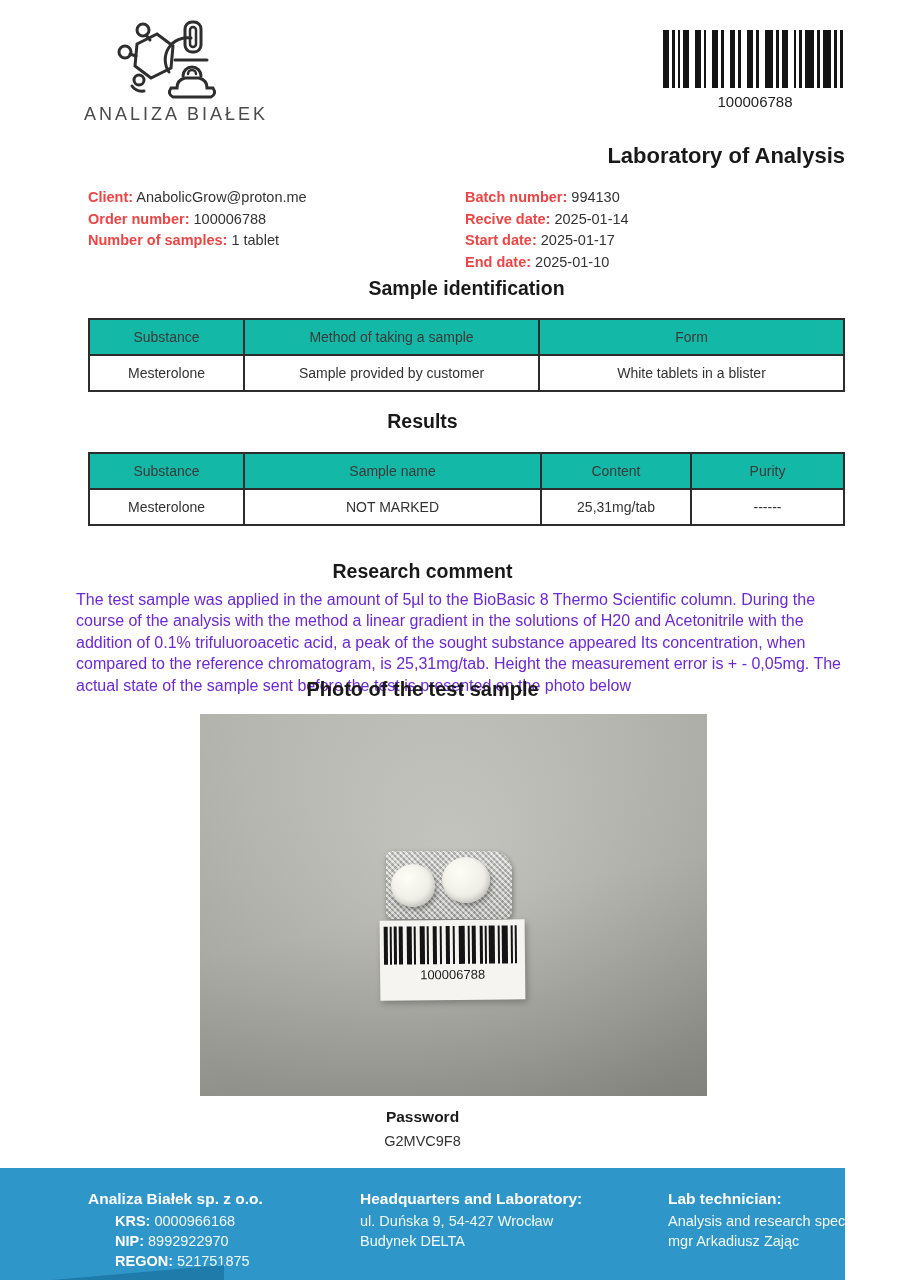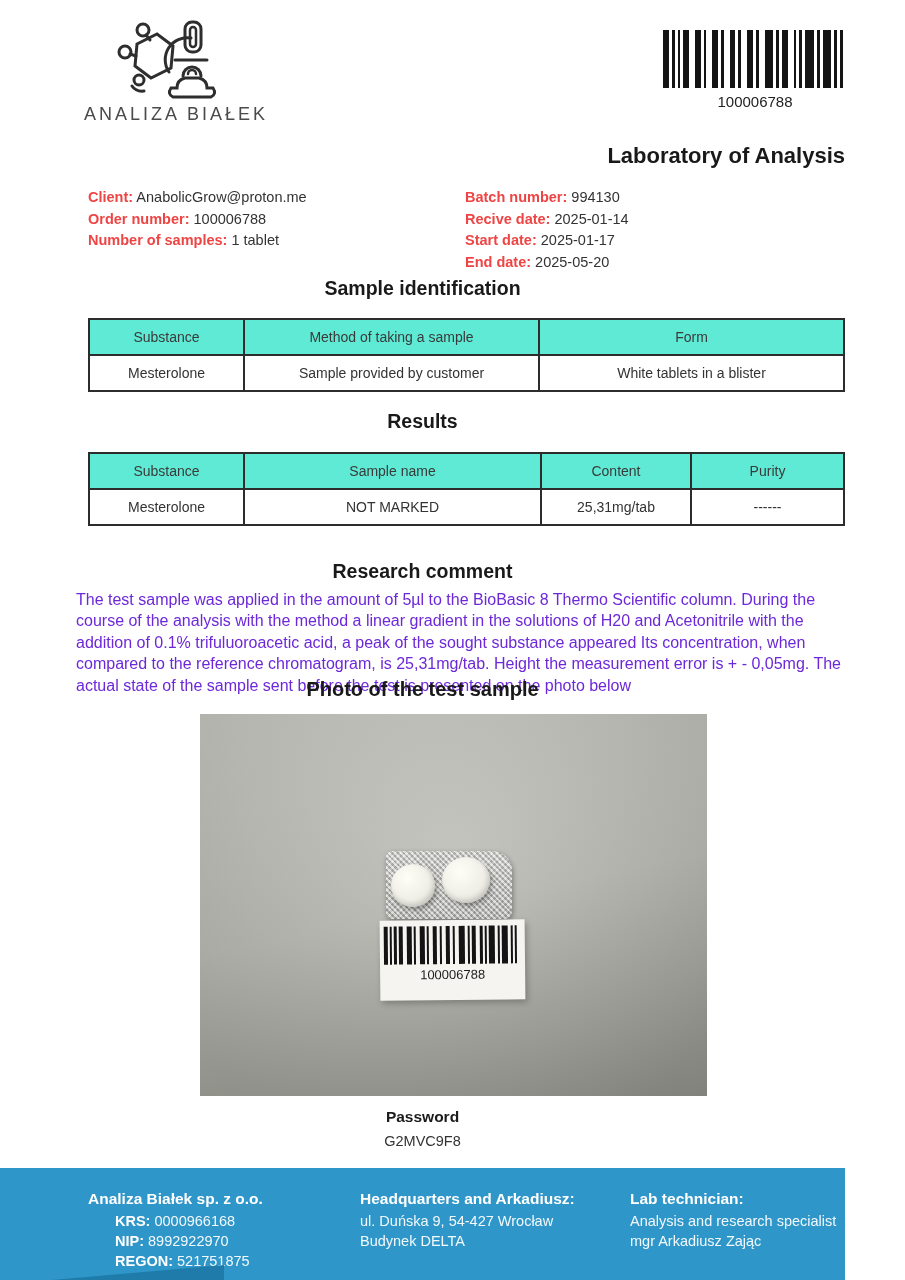--- a/index.html
+++ b/index.html
@@ -25,21 +25,21 @@
   .info-col.left{width:377px;}
   .info-line b{color:#ef4444;}
 
   .section-title{position:absolute;left:0;width:100%;text-align:center;
                  font-size:19.5px;font-weight:bold;color:#191919;}
 
   table.data{position:absolute;left:88px;width:755px;border-collapse:collapse;
              font-size:14px;color:#333;table-layout:fixed;}
   table.data th,table.data td{border:2px solid #2c2c2c;height:34px;text-align:center;
              font-weight:normal;padding:0 4px;overflow:hidden;}
-  table.data th{background:#5eead4;color:#3a3a3a;}
+  table.data th{background:#14b8a6;color:#3a3a3a;}
 
   .comment{position:absolute;left:76px;top:589px;width:770px;font-size:16px;
            line-height:1.34;color:#6d28d9;}
 
   
   .photo{position:absolute;left:200px;top:714px;width:507px;height:382px;
          background:linear-gradient(168deg,#c4c5bd 0%,#b7b8b0 50%,#90918a 100%);}
   .photo .vignette{position:absolute;inset:0;
          background:radial-gradient(ellipse at 50% 38%,rgba(255,255,255,0.14),rgba(0,0,0,0.10) 90%);}
   .blister{position:absolute;left:186px;top:137px;width:126px;height:68px;
@@ -65,21 +65,21 @@
   .password-value{font-size:14.5px;color:#333;margin-top:7px;}
 
   
   .footer{position:absolute;left:0;top:1168px;width:905px;height:112px;color:#fff;}
   .footer-col{position:absolute;top:21px;font-size:14.5px;line-height:20px;}
   .footer-col .f-title{font-size:15.5px;font-weight:bold;margin-bottom:2px;white-space:nowrap;}
   .footer-col .f-line{color:rgba(255,255,255,0.94);white-space:nowrap;}
   .footer-col .f-line b{color:#fff;margin-left:27px;}
   .f-col1{left:88px;}
   .f-col2{left:360px;}
-  .f-col3{left:630px;}
+  .f-col3{left:668px;}
   .footer-wedge{position:absolute;left:52px;bottom:0;width:172px;height:15px;
         clip-path:polygon(0 100%,100% 0,100% 100%);}
 </style>
 </head>
 <body>
 
 <div class="page">
 
   <div class="logo-block">
     <svg class="logo-art" width="130" height="86" viewBox="0 0 130 86" fill="none" stroke="#2e2e2e" stroke-width="3" stroke-linecap="round">
@@ -134,25 +134,25 @@
   <div class="info">
     <div class="info-col left">
       <div class="info-line"><b>Client:</b> <span>AnabolicGrow@proton.me</span></div>
       <div class="info-line"><b>Order number:</b> <span>100006788</span></div>
       <div class="info-line"><b>Number of samples:</b> <span>1 tablet</span></div>
     </div>
     <div class="info-col right">
       <div class="info-line"><b>Batch number:</b> <span>994130</span></div>
       <div class="info-line"><b>Recive date:</b> <span>2025-01-14</span></div>
       <div class="info-line"><b>Start date:</b> <span>2025-01-17</span></div>
-      <div class="info-line"><b>End date:</b> <span>2025-05-20</span></div>
-    </div>
-  </div>
-
-  <div class="section-title" style="top:277px;">Sample identification</div>
+      <div class="info-line"><b>End date:</b> <span>2025-01-10</span></div>
+    </div>
+  </div>
+
+  <div class="section-title" style="top:277px;padding-left:44px;">Sample identification</div>
   <table class="data" style="top:318px;">
     <colgroup>
         <col style="width:155px">
         <col style="width:295px">
         <col style="width:305px">
       </colgroup>
     <tbody>
         <tr>
       <th>Substance</th>
       <th>Method of taking a sample</th>
@@ -234,21 +234,21 @@
   </div>
 
   <div class="footer" style="background: rgb(46, 150, 200);">
     <div class="footer-col f-col1">
       <div class="f-title">Analiza Białek sp. z o.o.</div>
       <div class="f-line"><b>KRS:</b> <span>0000966168</span></div>
       <div class="f-line"><b>NIP:</b> <span>8992922970</span></div>
       <div class="f-line"><b>REGON:</b> <span>521751875</span></div>
     </div>
     <div class="footer-col f-col2">
-      <div class="f-title">Headquarters and Arkadiusz:</div>
+      <div class="f-title">Headquarters and Laboratory:</div>
       <div class="f-line">ul. Duńska 9, 54-427 Wrocław</div>
       <div class="f-line">Budynek DELTA</div>
     </div>
     <div class="footer-col f-col3">
       <div class="f-title">Lab technician:</div>
       <div class="f-line">Analysis and research specialist</div>
       <div class="f-line">mgr Arkadiusz Zając</div>
     </div>
     <div class="footer-wedge" style="background: rgb(31, 123, 169);"></div>
   </div>

